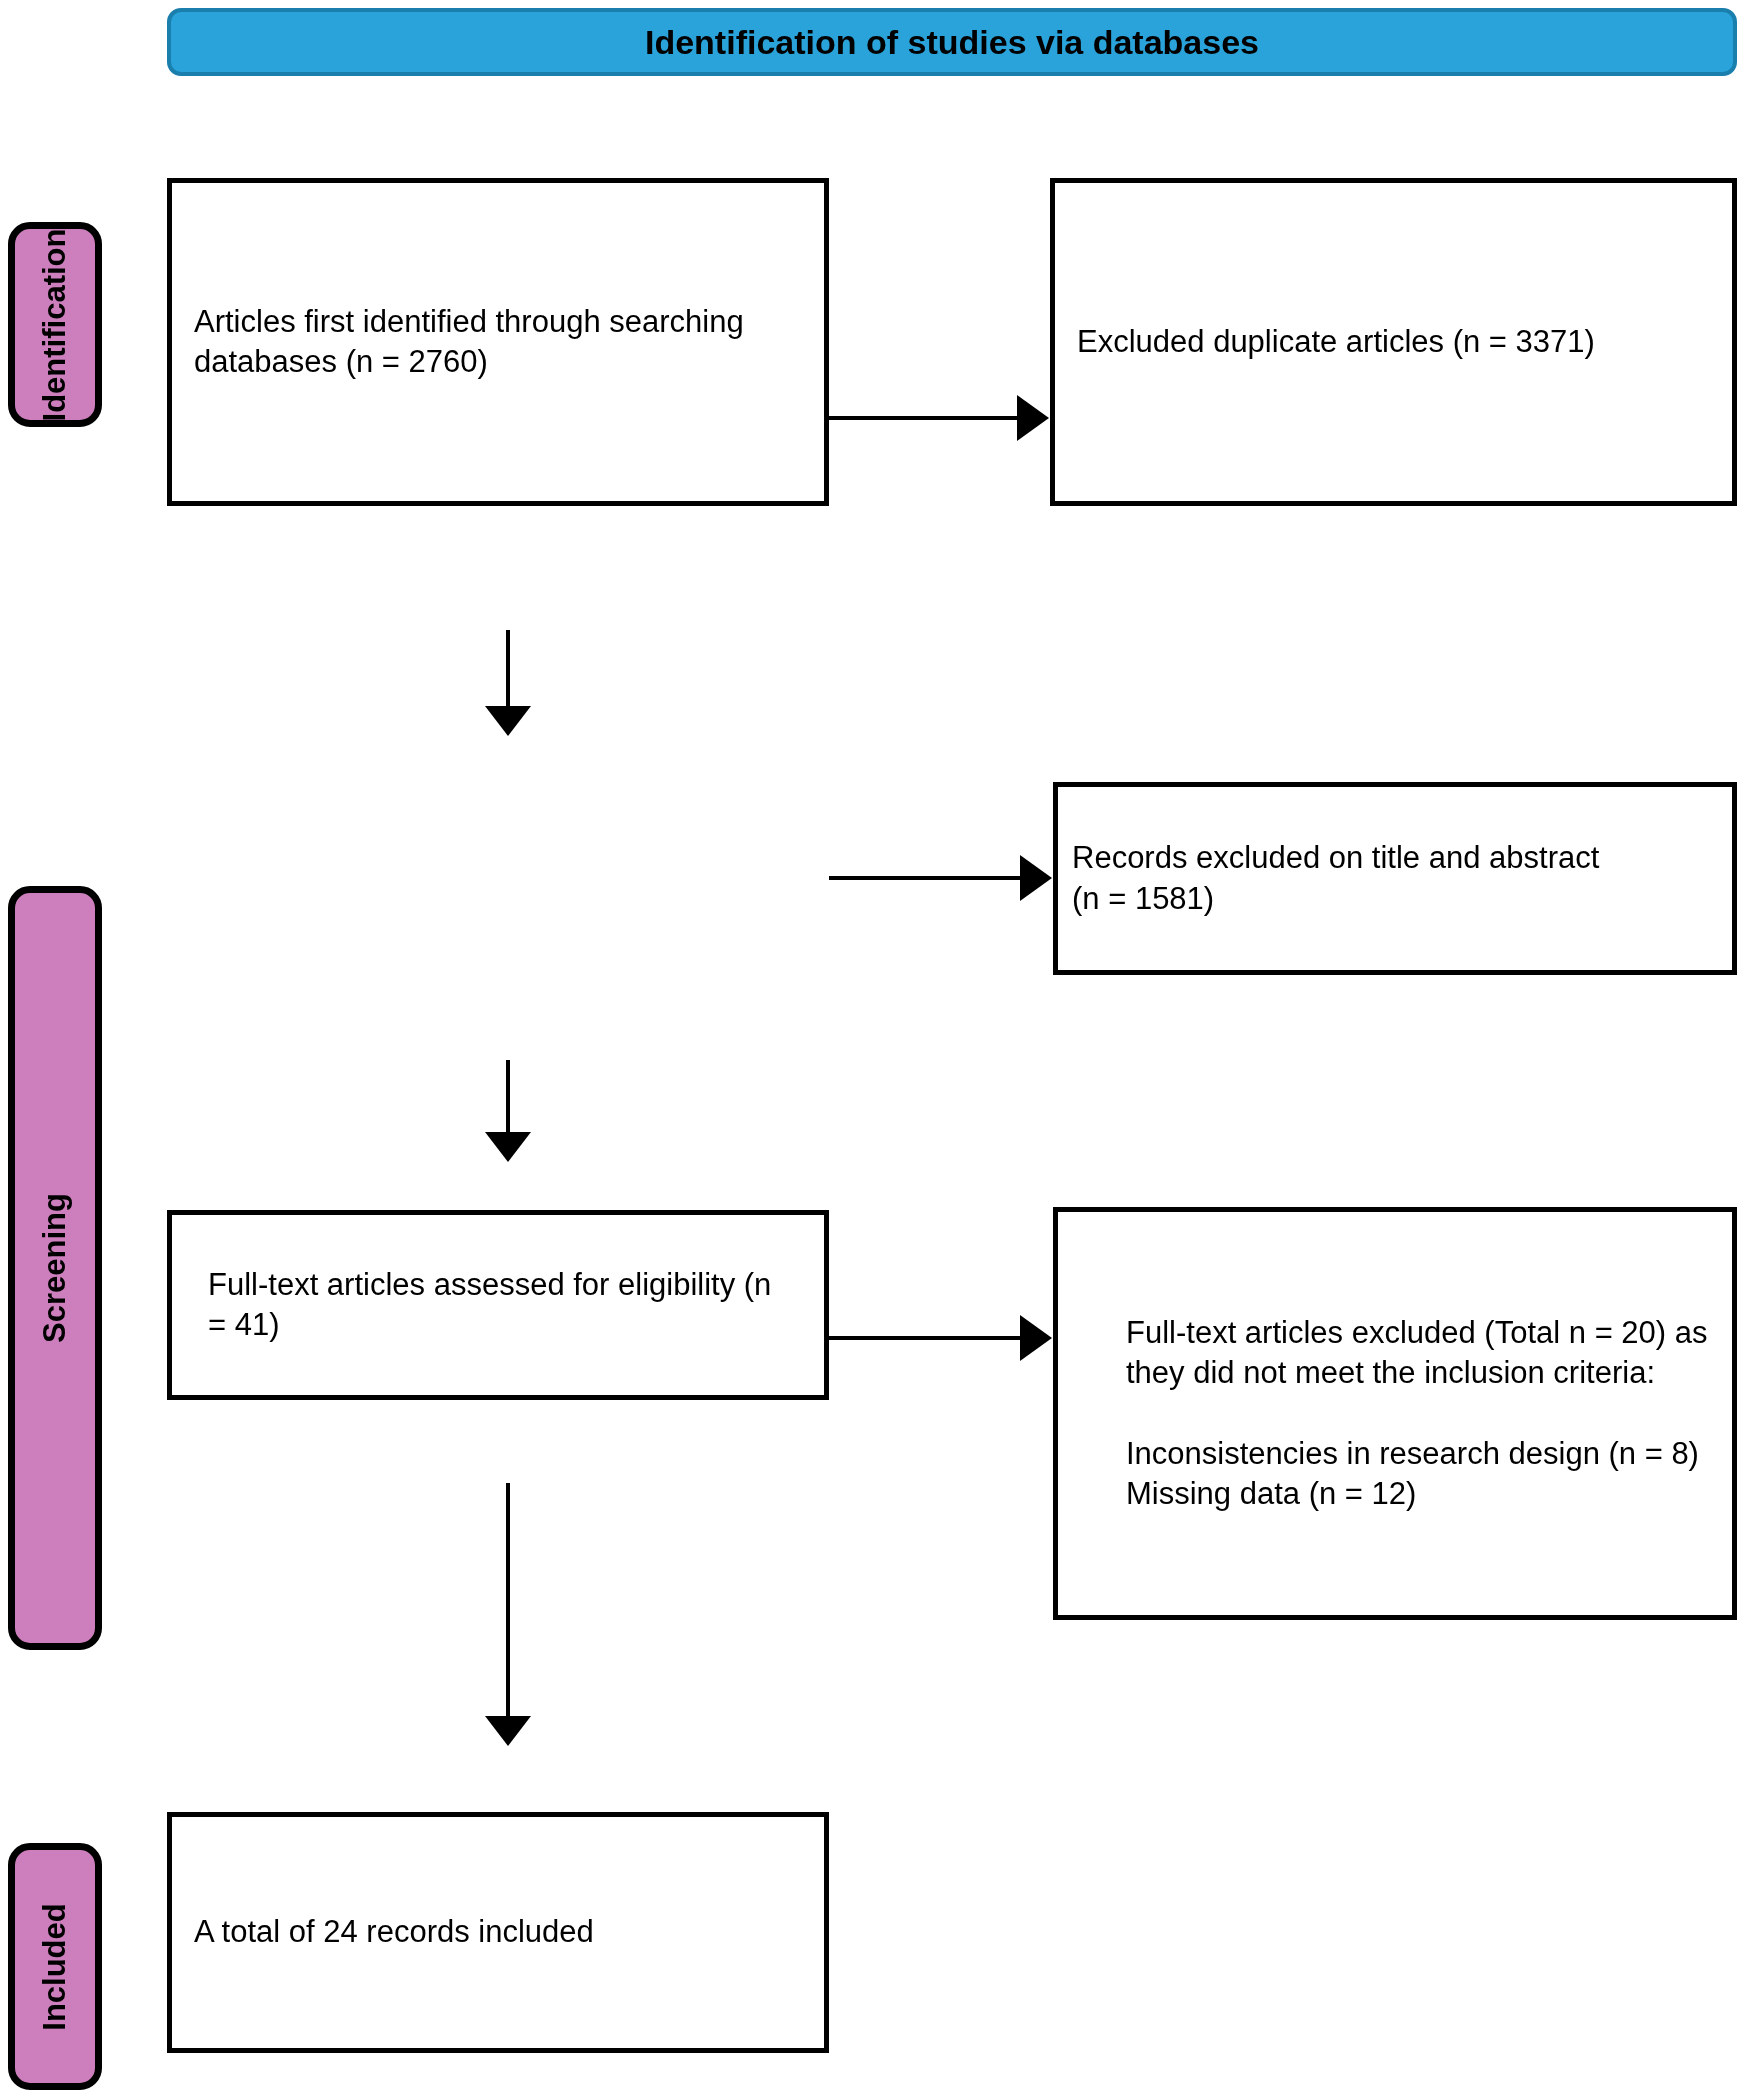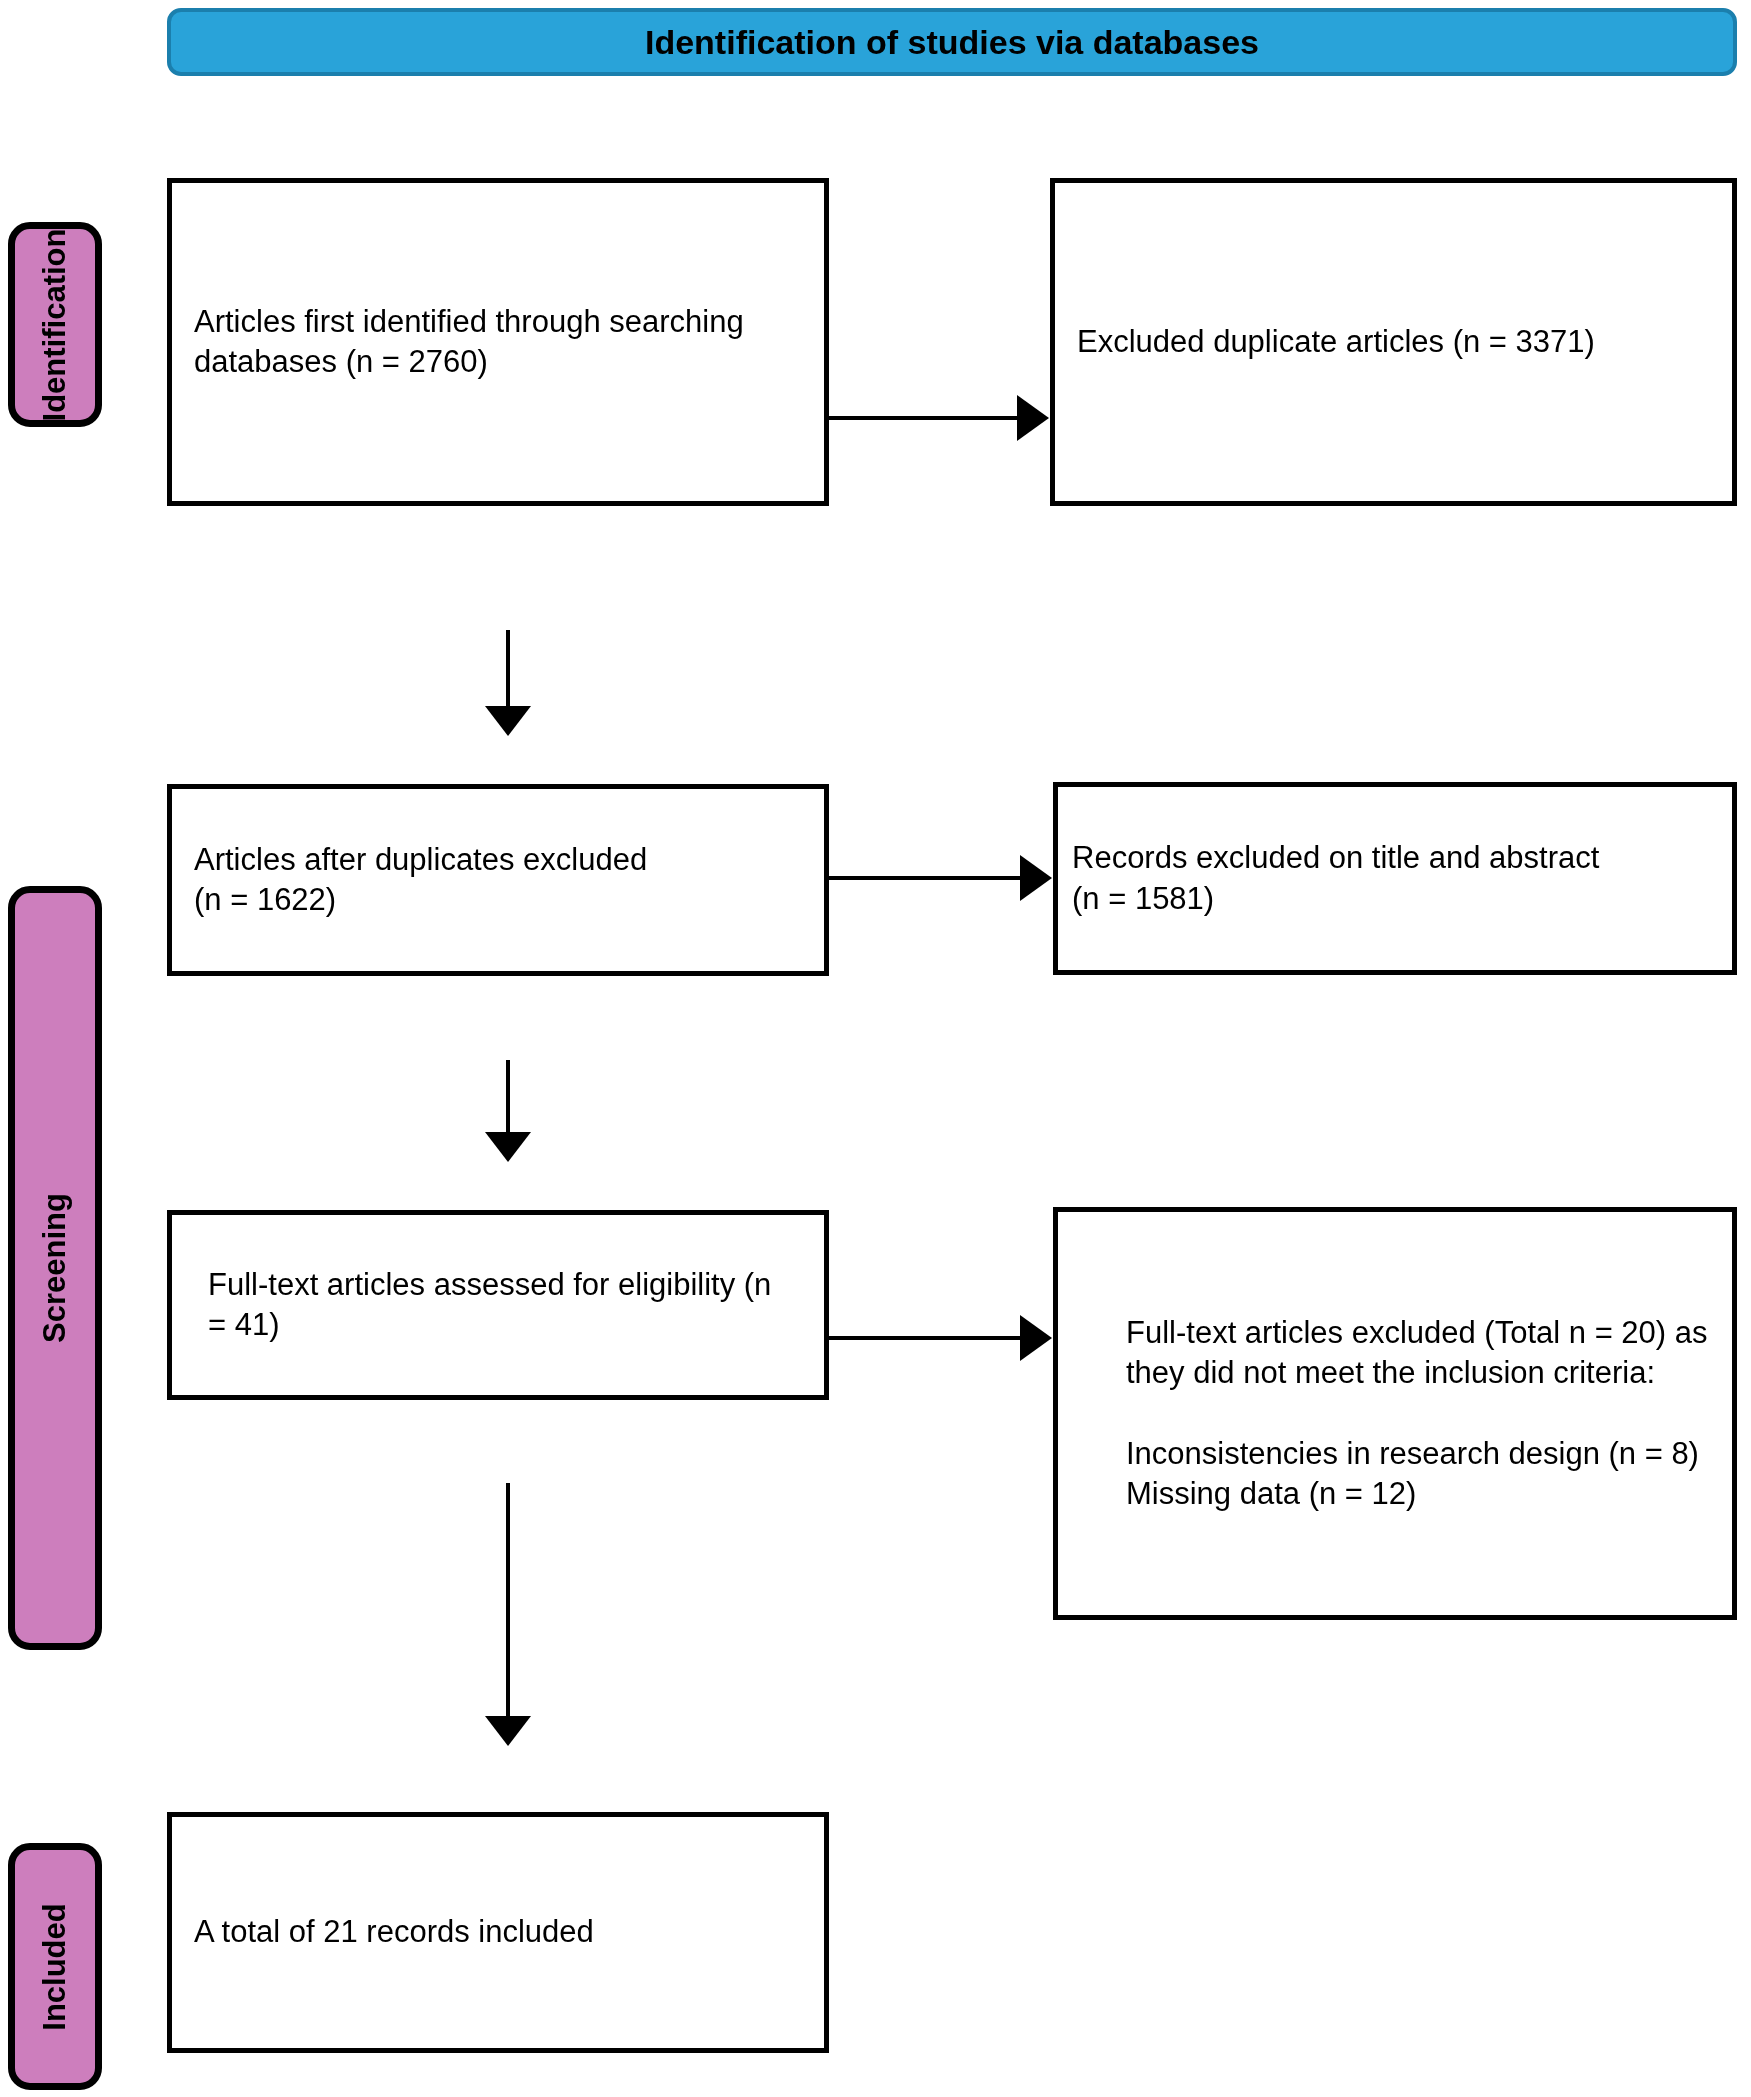--- a/index.html
+++ b/index.html
@@ -174,24 +174,20 @@
   <div class="box" id="box-identified">
     <span class="box-text">Articles first identified through searching databases (n = 2760)</span>
   </div>
   <div class="arrow-h" id="arrow-h-1"></div>
   <div class="box" id="box-duplicates-excluded">
     <span class="box-text">Excluded duplicate articles (n = 3371)</span>
   </div>
 
   <div class="arrow-v" id="arrow-v-1"></div>
 
-  <div class="box" id="box-after-duplicates">
-    <span class="box-text">Articles after duplicates excluded
-(n = 1622)</span>
-  </div>
   <div class="arrow-h" id="arrow-h-2"></div>
   <div class="box" id="box-records-excluded">
     <span class="box-text">Records excluded on title and abstract
 (n = 1581)</span>
   </div>
 
   <div class="arrow-v" id="arrow-v-2"></div>
 
   <div class="box" id="box-fulltext-assessed">
     <span class="box-text">Full-text articles assessed for eligibility (n = 41)</span>
@@ -200,16 +196,16 @@
   <div class="box" id="box-fulltext-excluded">
     <span class="box-text">Full-text articles excluded (Total n = 20) as they did not meet the inclusion criteria:
 
 Inconsistencies in research design (n = 8)
 Missing data (n = 12)</span>
   </div>
 
   <div class="arrow-v" id="arrow-v-3"></div>
 
   <div class="box" id="box-included-total">
-    <span class="box-text">A total of 21 records included</span>
+    <span class="box-text">A total of 24 records included</span>
   </div>
 
 </div>
 
 </body></html>

